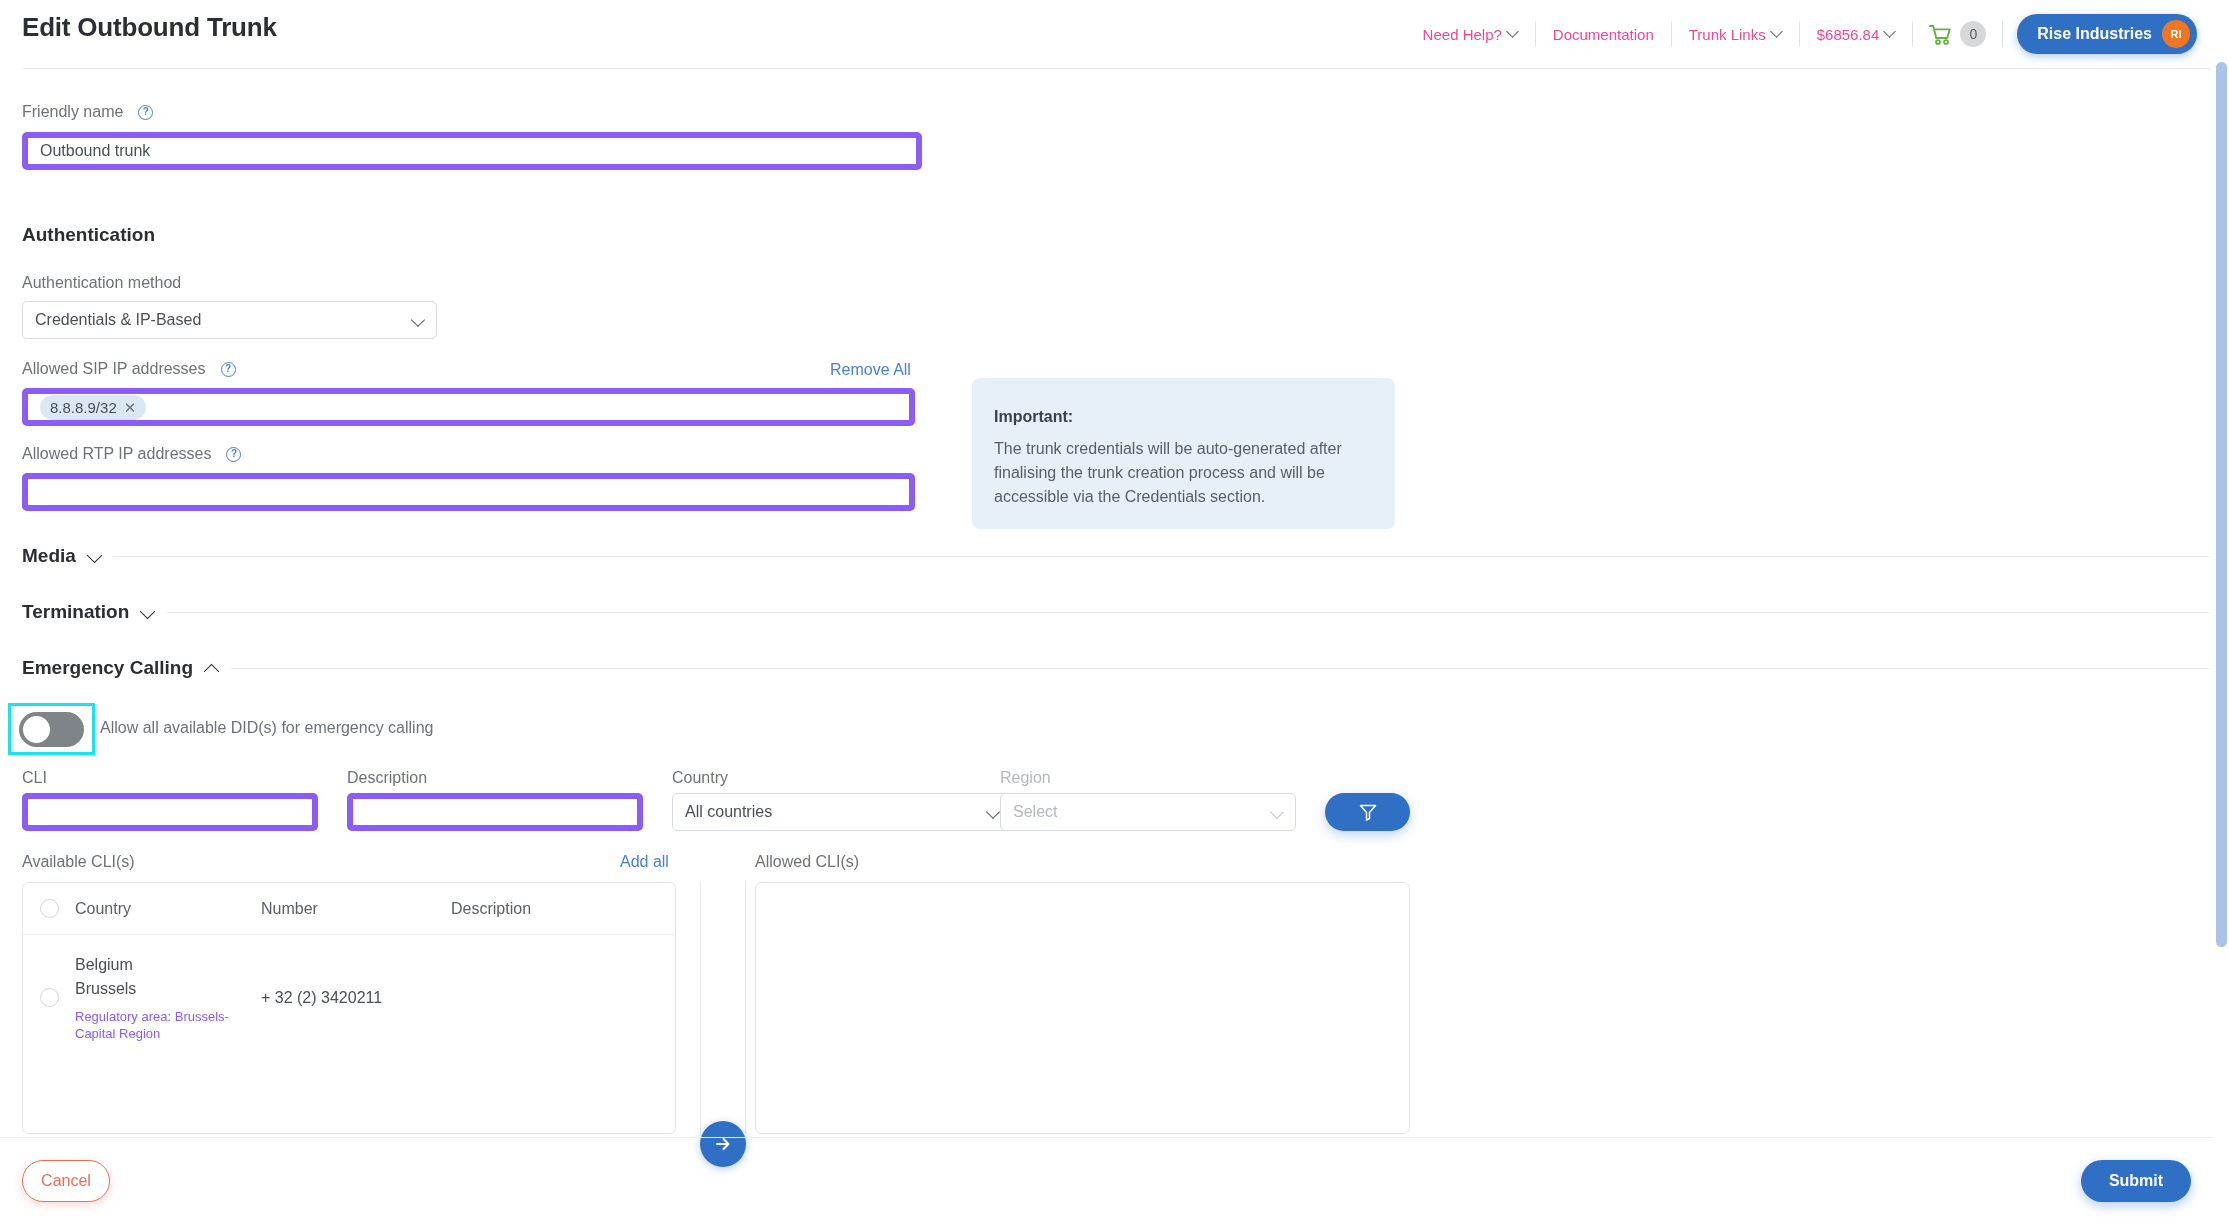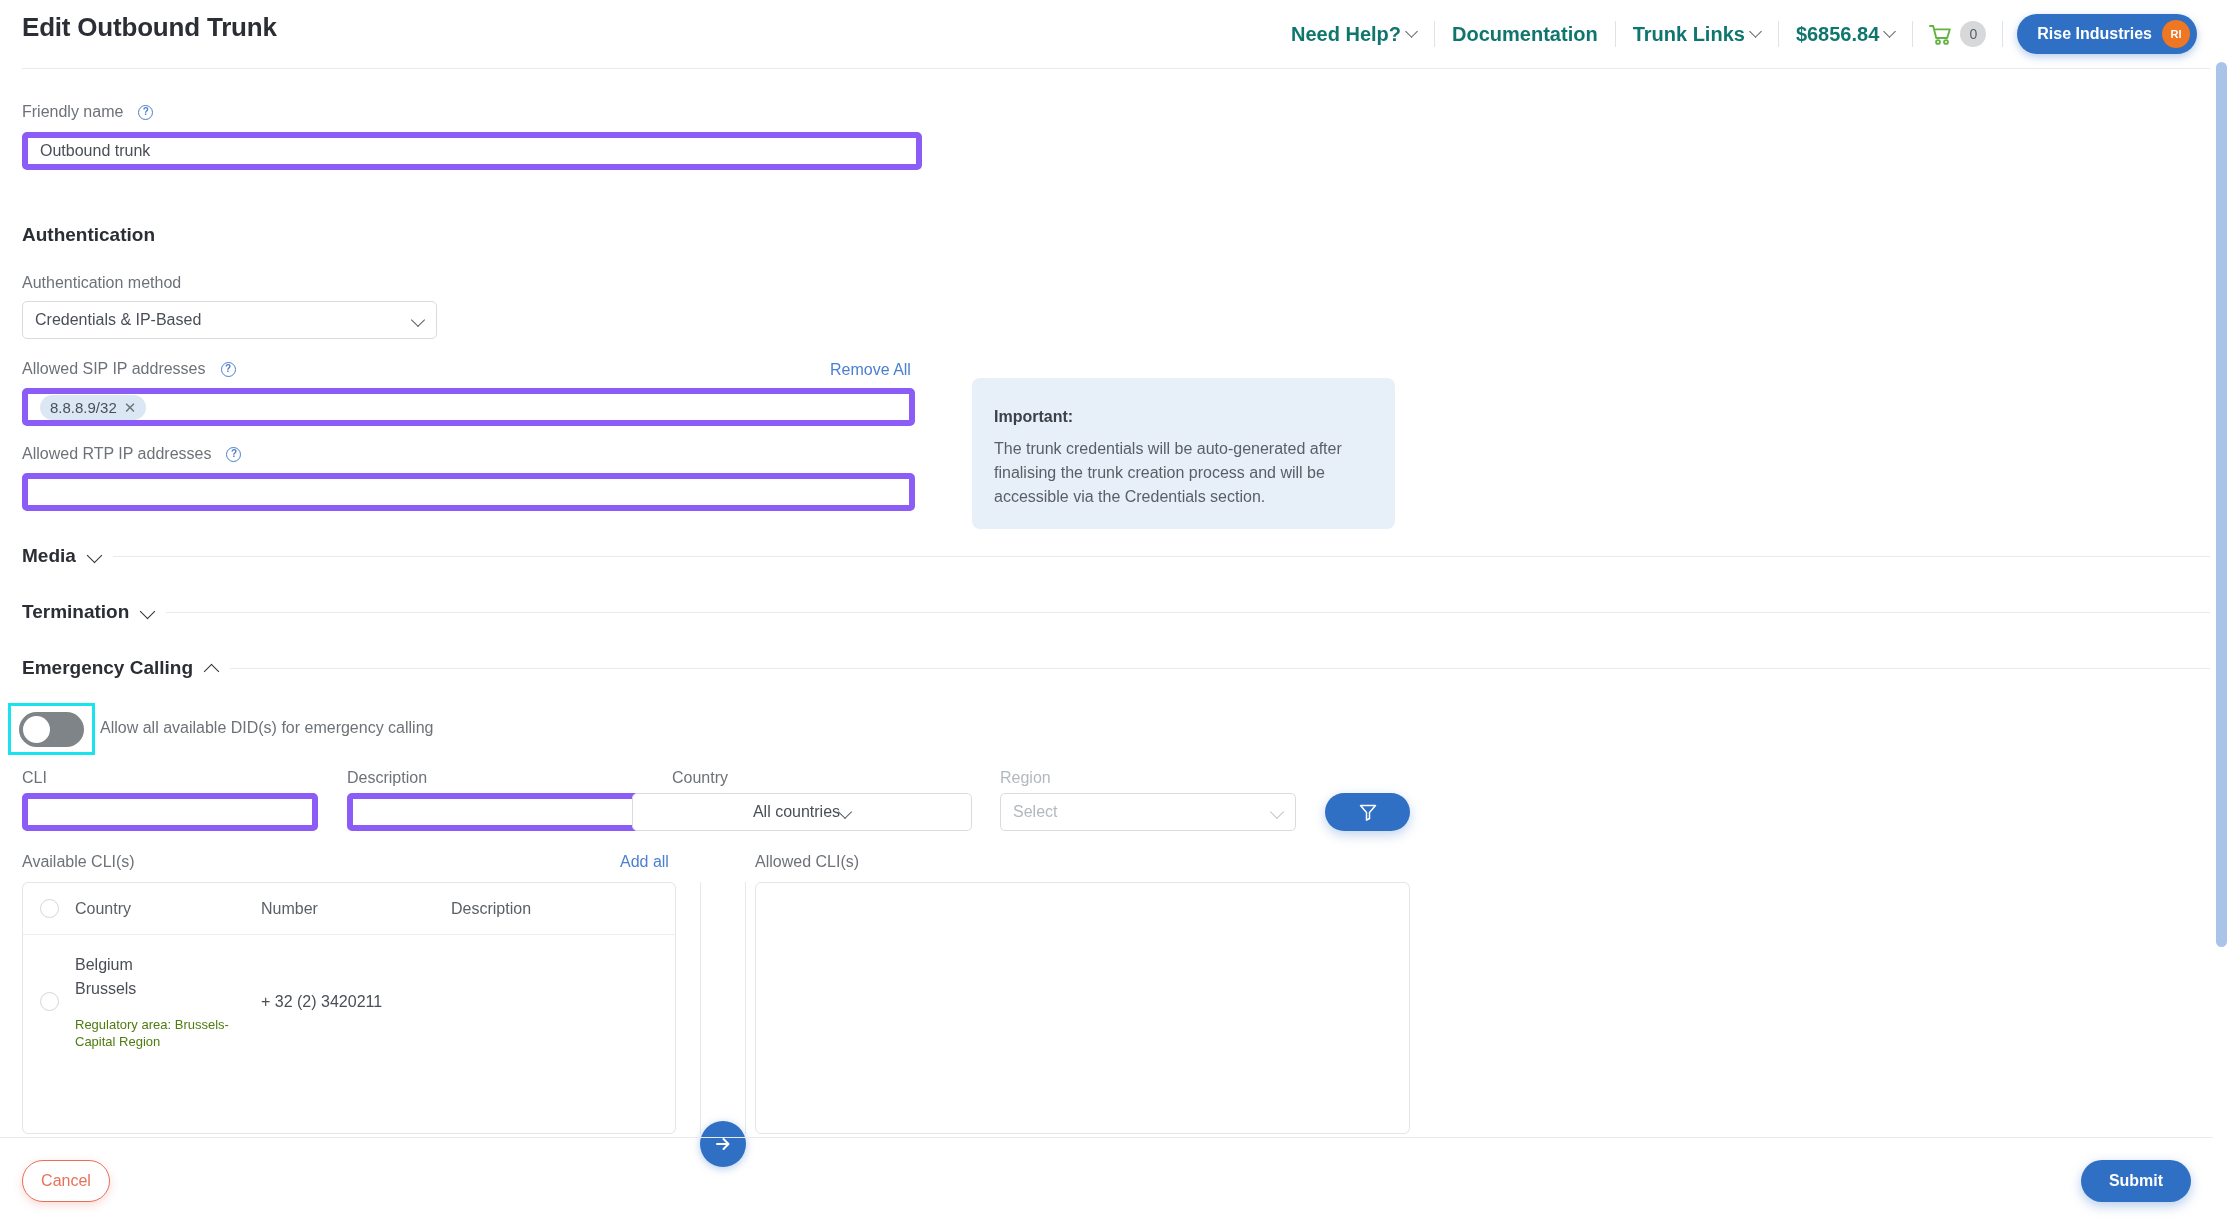--- a/index.html
+++ b/index.html
@@ -19,22 +19,22 @@
   .page-title {
     position: absolute; left: 22px; top: 12px;
     font-size: 26px; font-weight: bold; color: #2b2e34; letter-spacing: -0.2px;
   }
   .header-right {
     position: absolute; right: 16px; top: 0; height: 68px;
     display: flex; align-items: center; gap: 0px;
   }
   .hdr-item {
     display: flex; align-items: center; gap: 6px;
-    font-size: 20px; color: #0f766e; padding: 0 17px;
-    height: 26px; cursor: pointer; white-space: nowrap; font-weight: bold;
+    font-size: 15px; color: #ec4899; padding: 0 17px;
+    height: 26px; cursor: pointer; white-space: nowrap;
   }
   .hdr-sep { width: 1px; height: 26px; background: #dfe3e8; }
   .caret { display: inline-block; width: 10px; height: 10px; position: relative; top: -2px; }
   .caret::after {
     content: ""; position: absolute; left: 0; top: 0;
     width: 8px; height: 8px; border-right: 1.6px solid #5b6066; border-bottom: 1.6px solid #5b6066;
     transform: rotate(45deg);
   }
   .cart-wrap { display: flex; align-items: center; gap: 8px; padding: 0 16px; cursor: pointer;}
   .cart-badge {
@@ -149,21 +149,21 @@
   }
   .tbl-head {
     display: flex; align-items: center; height: 52px;
     border-bottom: 1px solid #eceef1; font-size: 16px; color: #5a5f66;
   }
   .tbl-row { display: flex; align-items: center; font-size: 16px; color: #4a4f57; }
   .cbx {
     width: 19px; height: 19px; border-radius: 50%;
     border: 1.4px solid #d3d7dc; background: #fff; cursor: pointer; flex: none;
   }
-  .reg-note { font-size: 13px; color: #4d7c0f; line-height: 17px; margin-top: 15px; }
+  .reg-note { font-size: 13px; color: #8b5cf6; line-height: 17px; margin-top: 7px; }
 
   .vdiv {
     position: absolute; width: 1px; background: #e6e9ec;
   }
   .transfer-btn {
     position: absolute; left: 700px; top: 1121px; width: 46px; height: 46px;
     border-radius: 50%; background: #2f6fc4; cursor: pointer;
     display: flex; align-items: center; justify-content: center;
     box-shadow: 0 2px 8px rgba(47,111,196,.35);
   }
@@ -308,21 +308,21 @@
   </div>
   <div class="toggle-label">Allow all available DID(s) for emergency calling</div>
 
   <div class="label" style="position:absolute;left:22px;top:769px;">CLI</div>
   <input class="text-input" type="text" style="position: absolute; left: 22px; top: 793px; width: 296px;" value="">
 
   <div class="label" style="position:absolute;left:347px;top:769px;">Description</div>
   <input class="text-input" type="text" style="position: absolute; left: 347px; top: 793px; width: 296px;" value="">
 
   <div class="label" style="position:absolute;left:672px;top:769px;">Country</div>
-  <div class="select-box" style="position:absolute;left:632px;top:793px;width:340px;justify-content:center;">
+  <div class="select-box" style="position:absolute;left:672px;top:793px;width:340px;">
     <span>All countries</span>
     <span class="sel-caret"></span>
   </div>
 
   <div class="label" style="position:absolute;left:1000px;top:769px;color:#b3b8bf;">Region</div>
   <div class="select-box placeholder" style="position:absolute;left:1000px;top:793px;width:296px;justify-content:space-between;">
     <span>Select</span>
     <span class="sel-caret muted"></span>
   </div>
 

